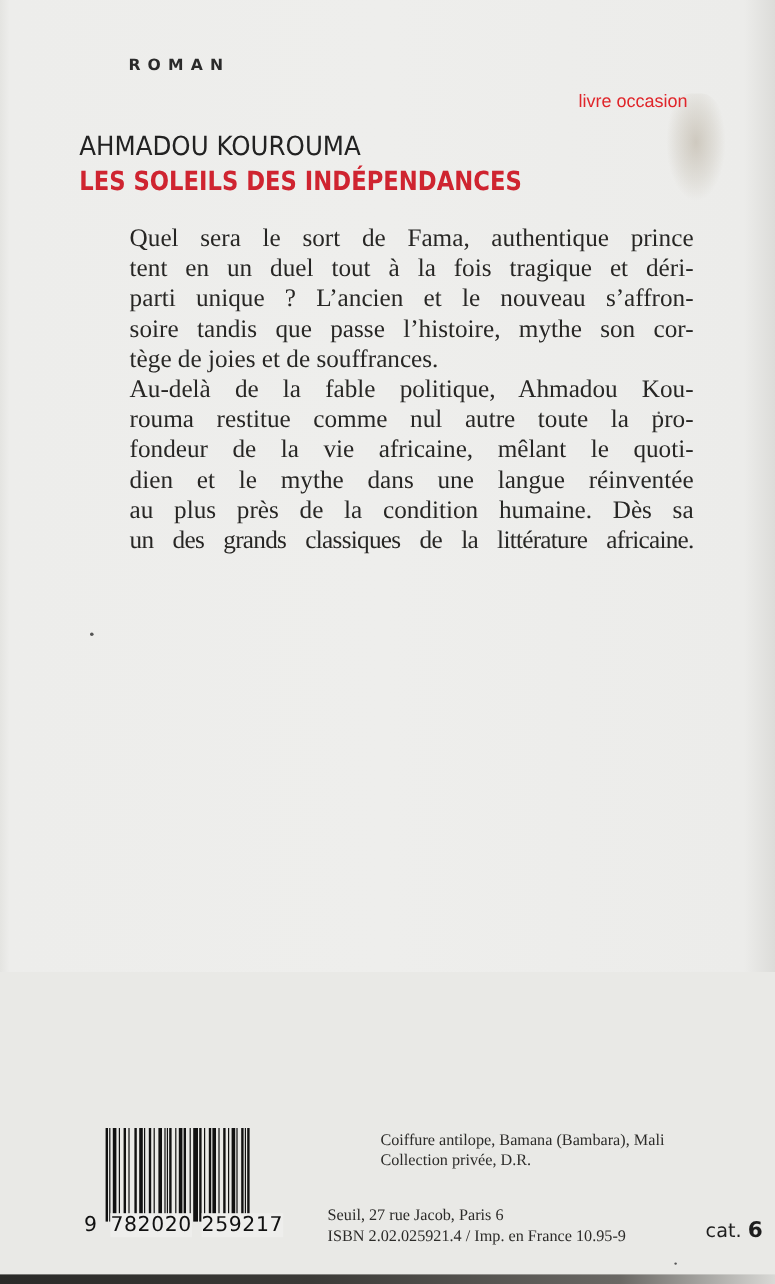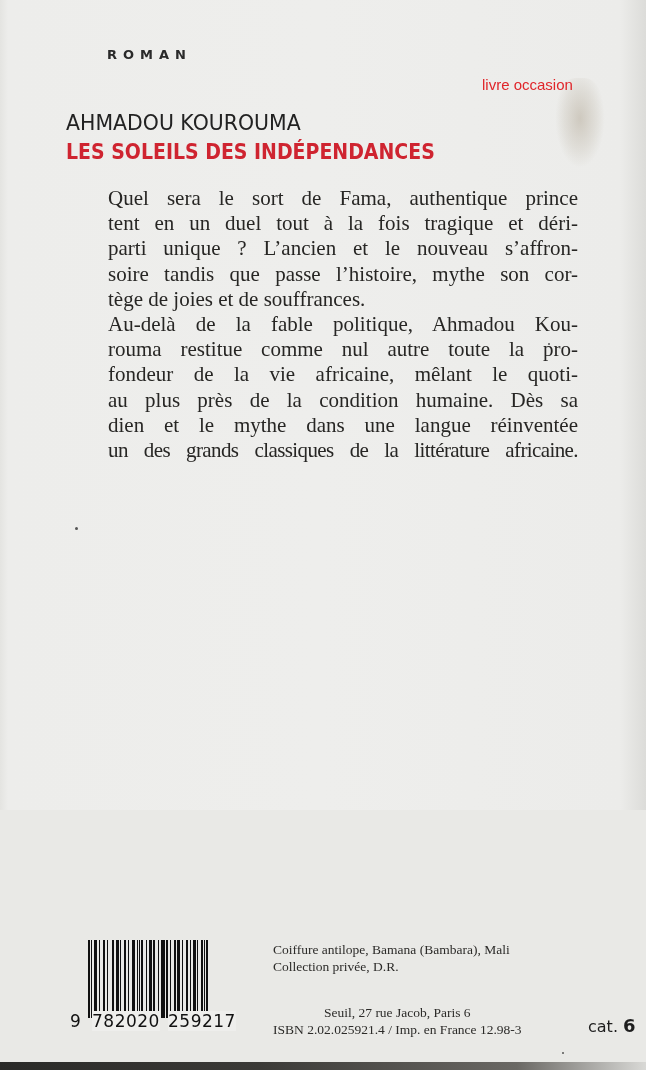--- a/index.html
+++ b/index.html
@@ -64,24 +64,24 @@
       position: absolute; top: 71px; font-family: "DejaVu Sans", sans-serif;
       font-size: 17px; color: #111; background: #eeeeec; letter-spacing: 0.5px;
     }
     .bc-first { left: 0px; background: transparent; }
     .bc-left { left: 22px; }
     .bc-right { left: 98px; }
     .credits {
       position: absolute; left: 273px; top: 941px;
       font-family: "Liberation Serif", serif; font-size: 13.5px; line-height: 17px; color: #2c2b29;
     }
-    .credits .line { display: block; white-space: nowrap; }
+    .credits .line { display: block; white-space: nowrap; margin-left: 44px; }
     .publisher {
       position: absolute; left: 273px; top: 1004px;
-      font-family: "Liberation Serif", serif; font-size: 13.5px; line-height: 17px; color: #2c2b29; text-align: center;
+      font-family: "Liberation Serif", serif; font-size: 13.5px; line-height: 17px; color: #2c2b29;
     }
     .publisher .line { display: block; white-space: nowrap; }
     .cat {
       position: absolute; left: 588px; top: 1015px;
       font-family: "DejaVu Sans", sans-serif; font-size: 16px; color: #1e1e1e;
     }
     .cat b { font-weight: bold; font-size: 18px; }
     .speck { position: absolute; width: 3px; height: 3px; border-radius: 50%; background: #555; }
   </style>
 </head>
@@ -98,22 +98,22 @@
 
   <div class="blurb">
     <span class="line justify">Quel sera le sort de Fama, authentique prince</span>
     <span class="line justify">tent en un duel tout à la fois tragique et déri-</span>
     <span class="line justify">parti unique ? L’ancien et le nouveau s’affron-</span>
     <span class="line justify">soire tandis que passe l’histoire, mythe son cor-</span>
     <span class="line">tège de joies et de souffrances.</span>
     <span class="line justify">Au-delà de la fable politique, Ahmadou Kou-</span>
     <span class="line justify">rouma restitue comme nul autre toute la pro-</span>
     <span class="line justify">fondeur de la vie africaine, mêlant le quoti-</span>
+    <span class="line justify">dien et le mythe dans une langue réinventée</span>
     <span class="line justify">au plus près de la condition humaine. Dès sa</span>
-    <span class="line justify">dien et le mythe dans une langue réinventée</span>
     <span class="line justify" style="letter-spacing:-0.6px">un des grands classiques de la littérature africaine.</span>
   </div>
 
   <div class="barcode-wrap">
     <div class="barcode">
       <span style="width:2px"></span>
         <span class="gap" style="width:1px"></span>
       <span style="width:1px"></span>
         <span class="gap" style="width:2px"></span>
       <span style="width:3px"></span>
@@ -181,21 +181,21 @@
     <span class="bc-digits bc-right">259217</span>
   </div>
 
   <div class="credits">
     <span class="line">Coiffure antilope, Bamana (Bambara), Mali</span>
     <span class="line">Collection privée, D.R.</span>
   </div>
 
   <div class="publisher">
     <span class="line">Seuil, 27 rue Jacob, Paris 6</span>
-    <span class="line">ISBN 2.02.025921.4 / Imp. en France 12.98-3</span>
+    <span class="line">ISBN 2.02.025921.4 / Imp. en France 10.95-9</span>
   </div>
 
   <div class="cat">
     <span>cat.</span>
     <b>6</b>
   </div>
 
   <div class="speck" style="left:75px;top:527px;"></div>
   <div class="speck" style="left:548px;top:343px;width:2px;height:2px;"></div>
   <div class="speck" style="left:562px;top:1052px;width:2px;height:2px;"></div>

